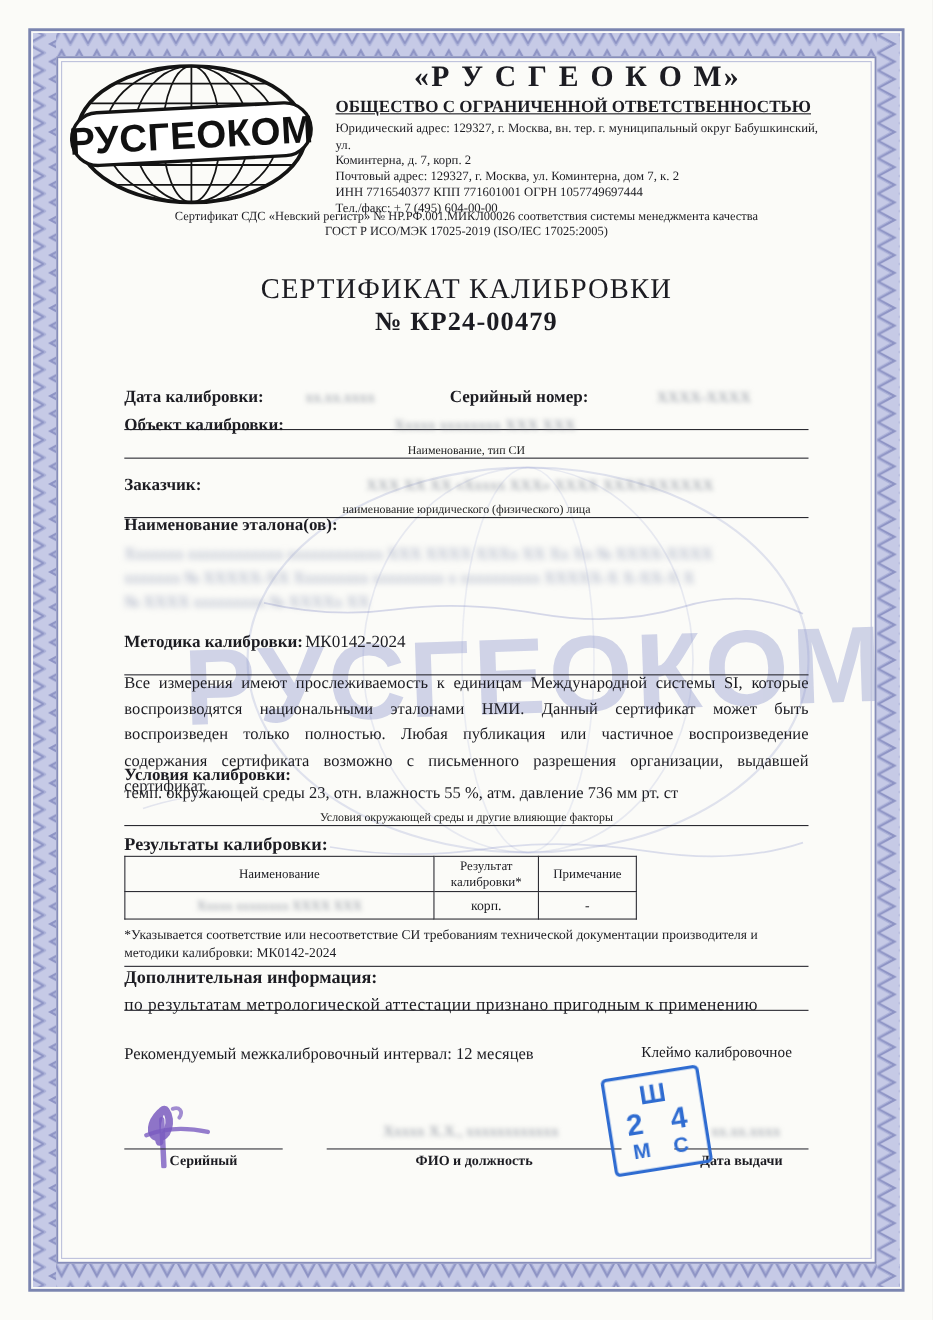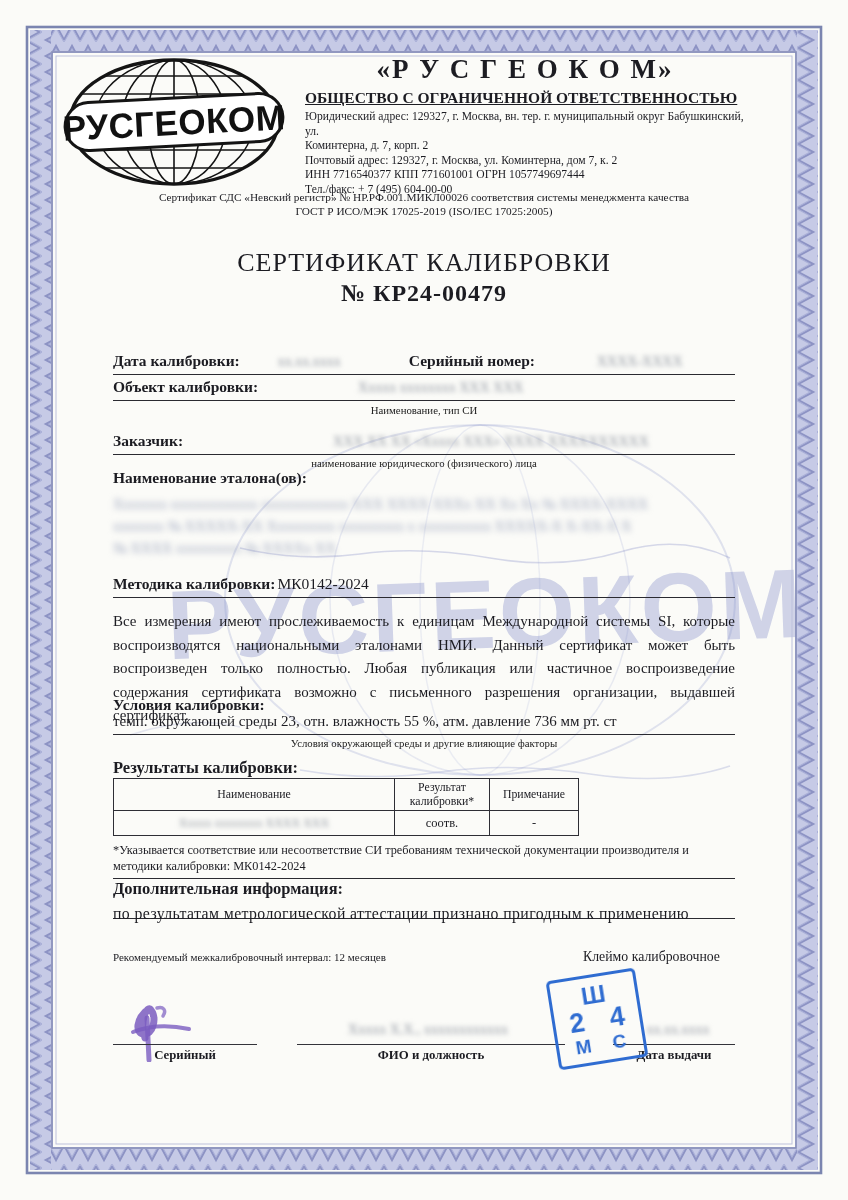--- a/index.html
+++ b/index.html
@@ -18,37 +18,37 @@
   .hdr-block{position:absolute;left:192px;top:4px;width:440px;}
   .brand-title{font-size:27px;font-weight:bold;text-align:center;letter-spacing:2px;white-space:nowrap;}
   .company-form{font-size:15.5px;font-weight:bold;text-decoration:underline;margin-top:4px;white-space:nowrap;}
   .addr{font-size:11.6px;line-height:14.6px;margin-top:3px;}
   .cert-lines{position:absolute;left:0;top:140px;width:622px;text-align:center;font-size:11.3px;line-height:14px;}
 
   .doc-title{position:absolute;left:0;top:198px;width:622px;text-align:center;font-weight:normal;font-size:26px;letter-spacing:1px;}
   .doc-number{position:absolute;left:0;top:230px;width:622px;text-align:center;font-weight:bold;font-size:24px;letter-spacing:1px;}
 
   .lbl{font-weight:bold;font-size:15.5px;}
-  .row{position:absolute;left:0;width:622px;display:flex;align-items:flex-end;border-bottom:1.6px solid #2a2a31;padding-bottom:4px;}
+  .row{position:absolute;left:0;width:622px;display:flex;align-items:flex-end;border-bottom:1.6px solid #2a2a31;padding-bottom:20px;}
   .cap{position:absolute;left:0;width:622px;text-align:center;font-size:10.8px;color:#222;}
   .red{filter:blur(2.6px);color:#8d939e;font-size:14px;white-space:nowrap;}
   .redblue{filter:blur(3px);color:#97a0ba;font-size:14.5px;line-height:22px;white-space:nowrap;overflow:hidden;}
   .para{position:absolute;left:0;width:622px;font-size:15px;line-height:23.5px;text-align:justify;}
 
   
   #results-table{position:absolute;left:0;top:728px;border-collapse:collapse;}
   #results-table th,#results-table td{border:1.3px solid #2e2e35;font-weight:normal;}
   #results-table th{font-size:11.8px;line-height:13.5px;padding:2px 4px;text-align:center;}
   #results-table td{font-size:12.5px;padding:2px 4px;text-align:center;height:20px;}
 
   .footnote{position:absolute;left:0;top:792px;width:622px;font-size:12.3px;line-height:16px;border-bottom:1.4px solid #2a2a31;padding-bottom:4px;}
   .dop-label-row{position:absolute;left:0;top:829px;width:622px;border-bottom:1.6px solid #2a2a31;padding-bottom:19px;}
   .dop-value{position:absolute;left:0;top:855px;width:622px;font-size:15.8px;text-align:justify;letter-spacing:0.4px;}
 
-  .interval{position:absolute;left:0;top:901px;font-size:11px;}
+  .interval{position:absolute;left:0;top:901px;font-size:15px;}
   .stamp-caption{position:absolute;left:470px;top:899px;font-size:13.8px;}
   .sign-caption{position:absolute;left:0;top:937px;font-size:15.5px;}
 
   .sig-line{position:absolute;top:994px;border-bottom:1.7px solid #33333a;}
   .sig-label{position:absolute;top:998px;font-weight:bold;font-size:12.8px;text-align:center;}
 
   #signature-svg{position:absolute;left:10px;top:948px;width:120px;height:64px;filter:blur(0.6px);}
 
   #stamp{
     position:absolute;left:552px;top:974px;width:84px;height:84px;z-index:4;
@@ -187,21 +187,21 @@
     <div class="lbl" style="position:absolute;top:708px;font-size:16.5px;">Результаты калибровки:</div>
     <table id="results-table">
       <tbody>
           <tr>
         <th style="width:272px;">Наименование</th>
         <th style="width:86px;">Результат калибровки*</th>
         <th style="width:80px;">Примечание</th>
       </tr>
       <tr>
         <td><span class="red" style="font-size:12px;">Ххххх хххххххх ХХХХ ХХХ</span></td>
-        <td>соотв.</td>
+        <td>корп.</td>
         <td>-</td>
       </tr>
     </tbody>
       </table>
 
     <div class="footnote">*Указывается соответствие или несоответствие СИ требованиям технической документации производителя и методики калибровки: МК0142-2024</div>
 
     <div class="dop-label-row">
       <span class="lbl" style="font-size:16.5px;">Дополнительная информация:</span>
     </div>

